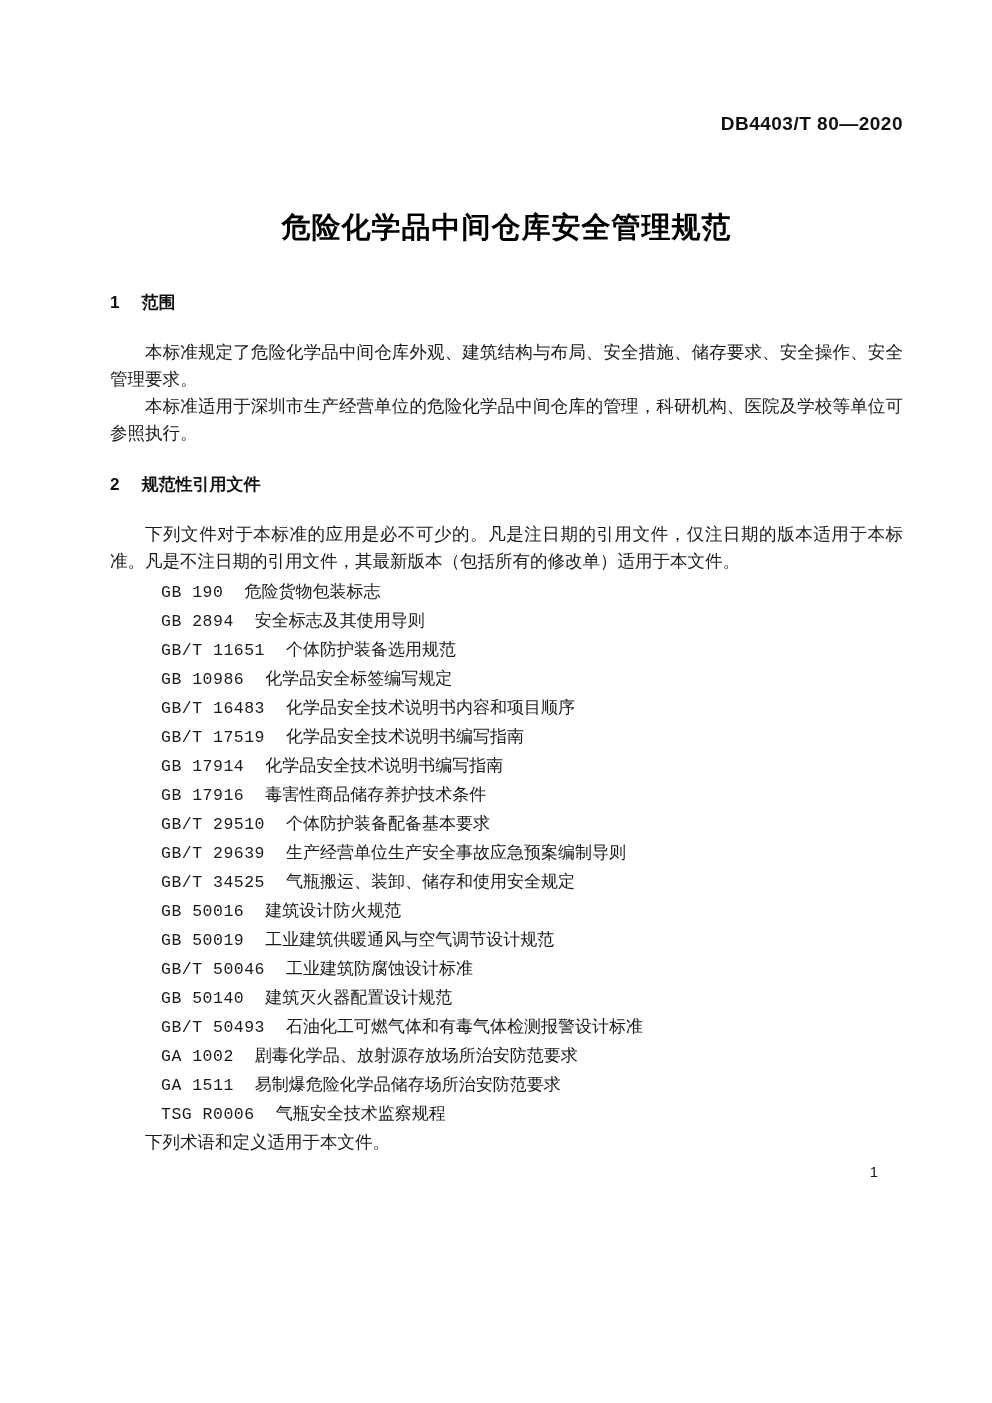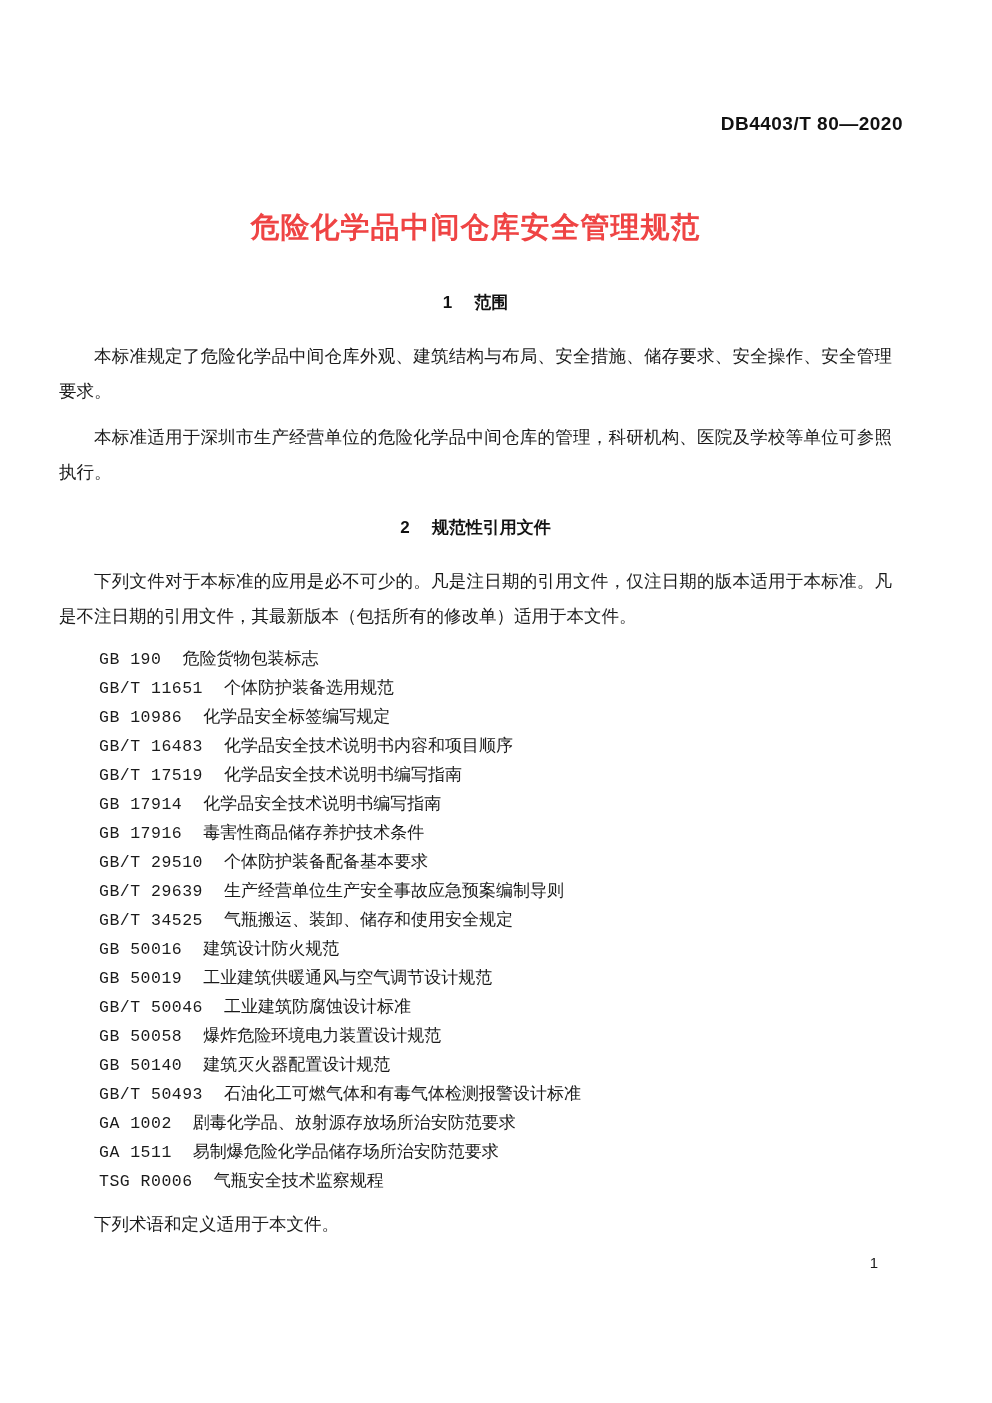--- a/index.html
+++ b/index.html
@@ -11,58 +11,57 @@
     width: 992px;
     height: 1403px;
     overflow: hidden;
     color: #1a1a1a;
     font-family: "Liberation Serif", serif;
   }
   .page {
     box-sizing: border-box;
     width: 992px;
     height: 1019px;
-    padding: 112px 89px 0 48px;
+    padding: 112px 89px 0 110px;
     background: #ffffff;
   }
   .doc-header {
     text-align: right;
     font-family: "Liberation Sans", sans-serif;
     font-size: 19px;
     font-weight: 600;
     letter-spacing: 0.5px;
     line-height: 24px;
     color: #111111;
   }
   .doc-title {
     margin: 72px 0 0 0;
     text-align: center;
     font-family: "Liberation Sans", sans-serif;
     font-size: 29px;
     font-weight: 700;
     line-height: 38px;
-    color: #ef4444;
+    color: #000000;
     letter-spacing: 1px;
   }
   section { margin: 0; }
   .sec-h {
     margin: 26px 0 24px 0;
     font-family: "Liberation Sans", sans-serif;
     font-size: 17px;
     font-weight: 700;
     line-height: 24px;
     color: #111111;
-    text-align: center;
   }
   .sec-h.first { margin-top: 45px; }
   .sec-num { display: inline-block; margin-right: 22px; }
   .body-p {
-    margin: 11px;
+    margin: 0;
     font-size: 17.5px;
-    line-height: 35px;
+    line-height: 27px;
     text-indent: 2em;
     text-align: justify;
   }
   .ref-list {
     list-style: none;
     margin: 3px 0 0 0;
     padding: 0 0 0 37px;
   }
   .ref-list li {
     font-size: 17px;
@@ -102,33 +101,33 @@
     <p class="body-p">本标准适用于深圳市生产经营单位的危险化学品中间仓库的管理，科研机构、医院及学校等单位可参照执行。</p>
   </section>
 
   <section>
     <h2 class="sec-h">
       <span class="sec-num">2</span><span>规范性引用文件</span>
     </h2>
     <p class="body-p">下列文件对于本标准的应用是必不可少的。凡是注日期的引用文件，仅注日期的版本适用于本标准。凡是不注日期的引用文件，其最新版本（包括所有的修改单）适用于本文件。</p>
     <ul class="ref-list">
         <li><span class="ref-code">GB 190</span><span class="ref-title">危险货物包装标志</span></li>
+        <li><span class="ref-code">GB 2894</span><span class="ref-title">安全标志及其使用导则</span></li>
         <li><span class="ref-code">GB/T 11651</span><span class="ref-title">个体防护装备选用规范</span></li>
         <li><span class="ref-code">GB 10986</span><span class="ref-title">化学品安全标签编写规定</span></li>
         <li><span class="ref-code">GB/T 16483</span><span class="ref-title">化学品安全技术说明书内容和项目顺序</span></li>
         <li><span class="ref-code">GB/T 17519</span><span class="ref-title">化学品安全技术说明书编写指南</span></li>
         <li><span class="ref-code">GB 17914</span><span class="ref-title">化学品安全技术说明书编写指南</span></li>
         <li><span class="ref-code">GB 17916</span><span class="ref-title">毒害性商品储存养护技术条件</span></li>
         <li><span class="ref-code">GB/T 29510</span><span class="ref-title">个体防护装备配备基本要求</span></li>
         <li><span class="ref-code">GB/T 29639</span><span class="ref-title">生产经营单位生产安全事故应急预案编制导则</span></li>
         <li><span class="ref-code">GB/T 34525</span><span class="ref-title">气瓶搬运、装卸、储存和使用安全规定</span></li>
         <li><span class="ref-code">GB 50016</span><span class="ref-title">建筑设计防火规范</span></li>
         <li><span class="ref-code">GB 50019</span><span class="ref-title">工业建筑供暖通风与空气调节设计规范</span></li>
         <li><span class="ref-code">GB/T 50046</span><span class="ref-title">工业建筑防腐蚀设计标准</span></li>
-        <li><span class="ref-code">GB 50058</span><span class="ref-title">爆炸危险环境电力装置设计规范</span></li>
         <li><span class="ref-code">GB 50140</span><span class="ref-title">建筑灭火器配置设计规范</span></li>
         <li><span class="ref-code">GB/T 50493</span><span class="ref-title">石油化工可燃气体和有毒气体检测报警设计标准</span></li>
         <li><span class="ref-code">GA 1002</span><span class="ref-title">剧毒化学品、放射源存放场所治安防范要求</span></li>
         <li><span class="ref-code">GA 1511</span><span class="ref-title">易制爆危险化学品储存场所治安防范要求</span></li>
         <li><span class="ref-code">TSG R0006</span><span class="ref-title">气瓶安全技术监察规程</span></li>
       </ul>
   </section>
 
   <section>
     <p class="body-p">下列术语和定义适用于本文件。</p>

